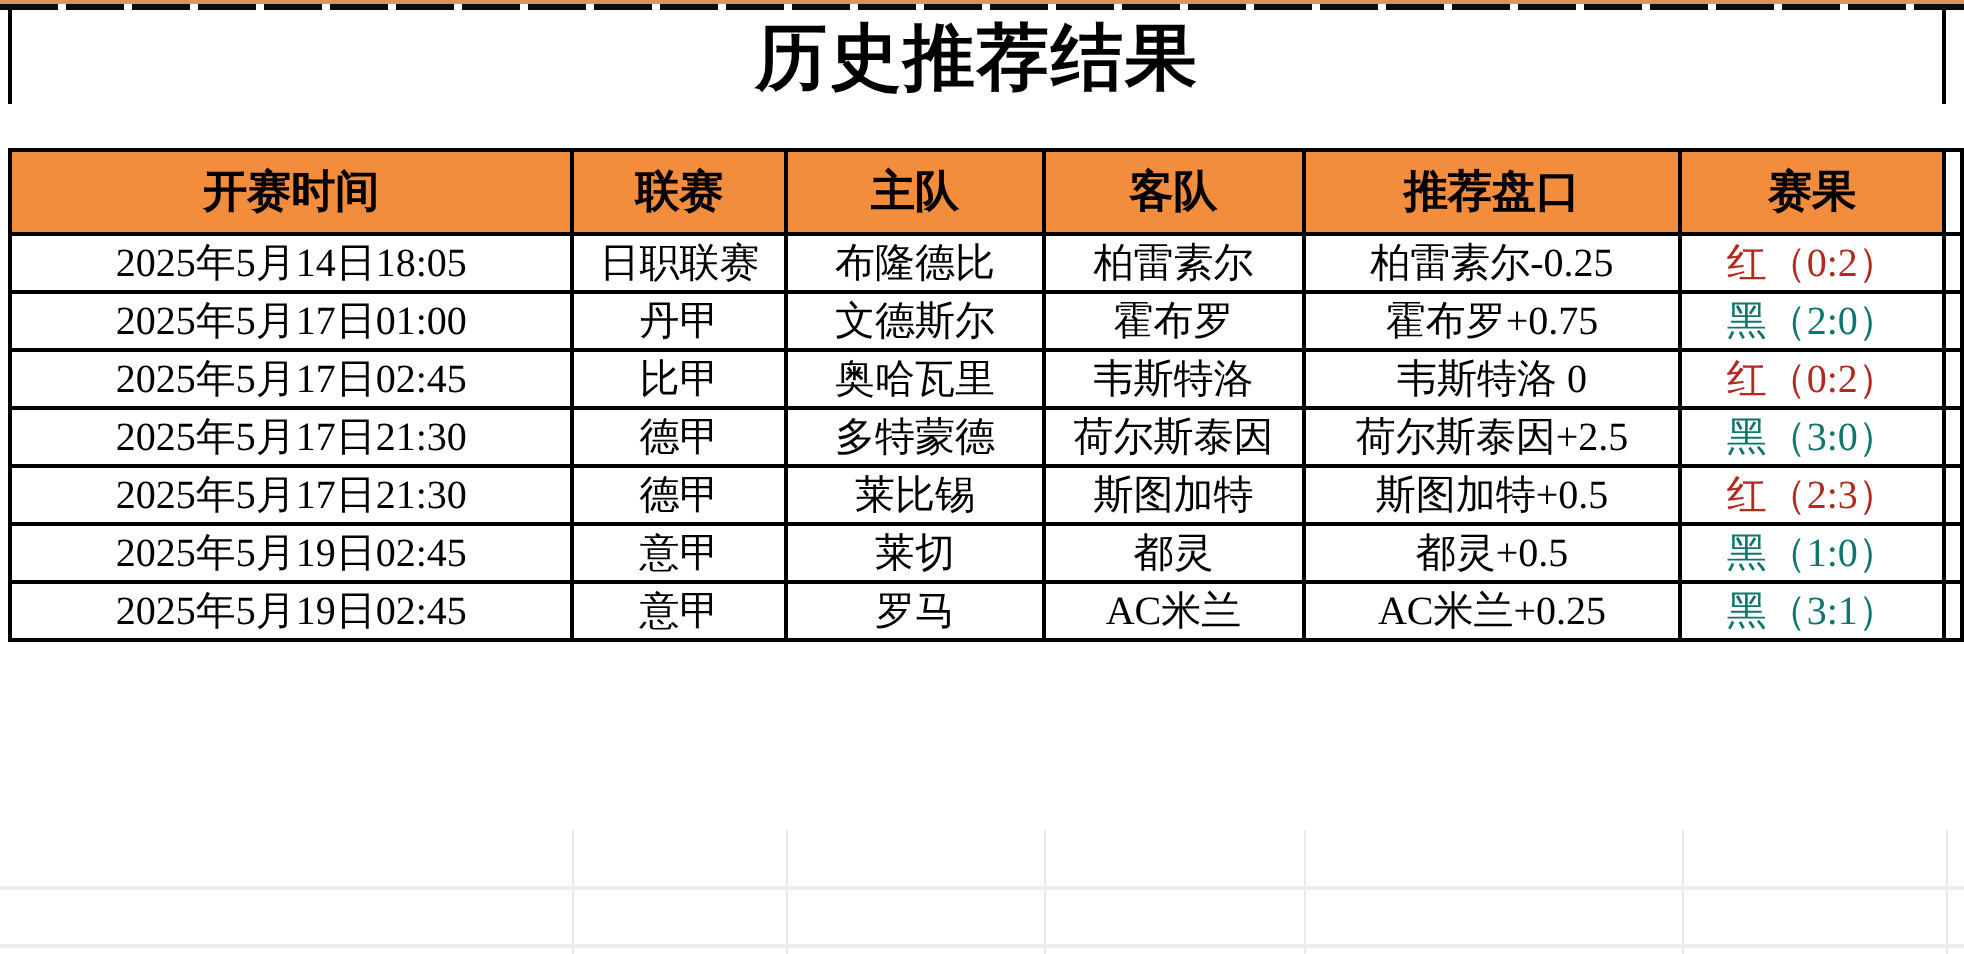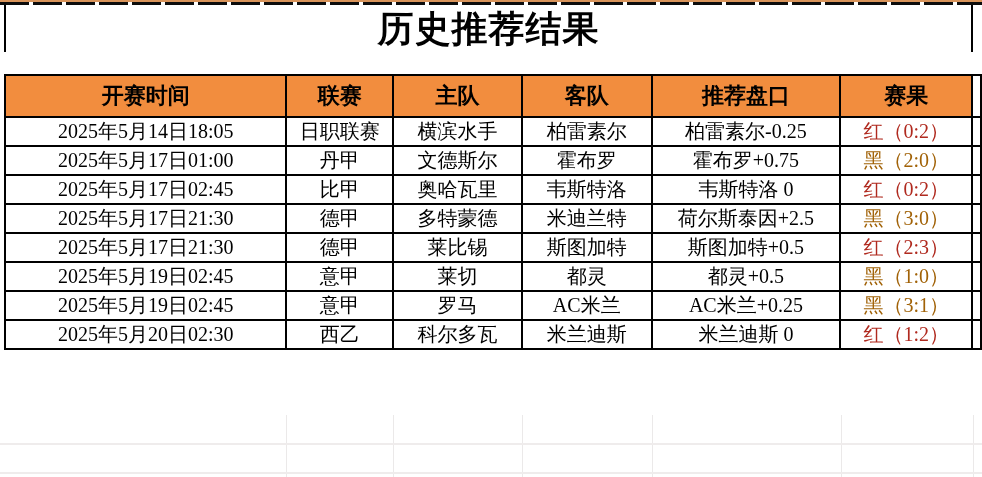--- a/index.html
+++ b/index.html
@@ -45,21 +45,21 @@
   table.results thead th{
     height:40px;font-size:22px;font-weight:bold;
     background:var(--header-bg,#f28d3e);
   }
   table.results tbody td{
     height:27px;font-size:20px;font-weight:normal;
     background:#ffffff;
   }
   table.results .ghost-cell{background:#ffffff;}
   td.res-red{color:var(--red,#b02a1f);}
-  td.res-black{color:#a16207;}
+  td.res-black{color:#0f766e;}
   
   .faint-v{position:absolute;width:1px;top:415px;height:62px;background:#ebe9e9;}
   .faint-h{position:absolute;left:0;width:982px;height:2px;background:#efecec;}
 </style>
 </head>
 <body>
 
 <div class="screen">
 
   <div class="top-strip"></div>
@@ -86,21 +86,21 @@
         <th>客队</th>
         <th>推荐盘口</th>
         <th>赛果</th>
         <th class="ghost-cell"></th>
       </tr>
     </thead>
     <tbody>
         <tr>
           <td>2025年5月14日18:05</td>
           <td>日职联赛</td>
-          <td>横滨水手</td>
+          <td>布隆德比</td>
           <td>柏雷素尔</td>
           <td>柏雷素尔-0.25</td>
           <td class="res-red">红（0:2）</td>
           <td class="ghost-cell"></td>
         </tr>
         <tr>
           <td>2025年5月17日01:00</td>
           <td>丹甲</td>
           <td>文德斯尔</td>
           <td>霍布罗</td>
@@ -114,21 +114,21 @@
           <td>奥哈瓦里</td>
           <td>韦斯特洛</td>
           <td>韦斯特洛 0</td>
           <td class="res-red">红（0:2）</td>
           <td class="ghost-cell"></td>
         </tr>
         <tr>
           <td>2025年5月17日21:30</td>
           <td>德甲</td>
           <td>多特蒙德</td>
-          <td>米迪兰特</td>
+          <td>荷尔斯泰因</td>
           <td>荷尔斯泰因+2.5</td>
           <td class="res-black">黑（3:0）</td>
           <td class="ghost-cell"></td>
         </tr>
         <tr>
           <td>2025年5月17日21:30</td>
           <td>德甲</td>
           <td>莱比锡</td>
           <td>斯图加特</td>
           <td>斯图加特+0.5</td>
@@ -146,29 +146,20 @@
         </tr>
         <tr>
           <td>2025年5月19日02:45</td>
           <td>意甲</td>
           <td>罗马</td>
           <td>AC米兰</td>
           <td>AC米兰+0.25</td>
           <td class="res-black">黑（3:1）</td>
           <td class="ghost-cell"></td>
         </tr>
-        <tr>
-          <td>2025年5月20日02:30</td>
-          <td>西乙</td>
-          <td>科尔多瓦</td>
-          <td>米兰迪斯</td>
-          <td>米兰迪斯 0</td>
-          <td class="res-red">红（1:2）</td>
-          <td class="ghost-cell"></td>
-        </tr>
       </tbody>
   </table>
 
   <div>
     <div class="faint-v" style="left:286px"></div>
     <div class="faint-v" style="left:393px"></div>
     <div class="faint-v" style="left:522px"></div>
     <div class="faint-v" style="left:652px"></div>
     <div class="faint-v" style="left:841px"></div>
     <div class="faint-v" style="left:973px"></div>

